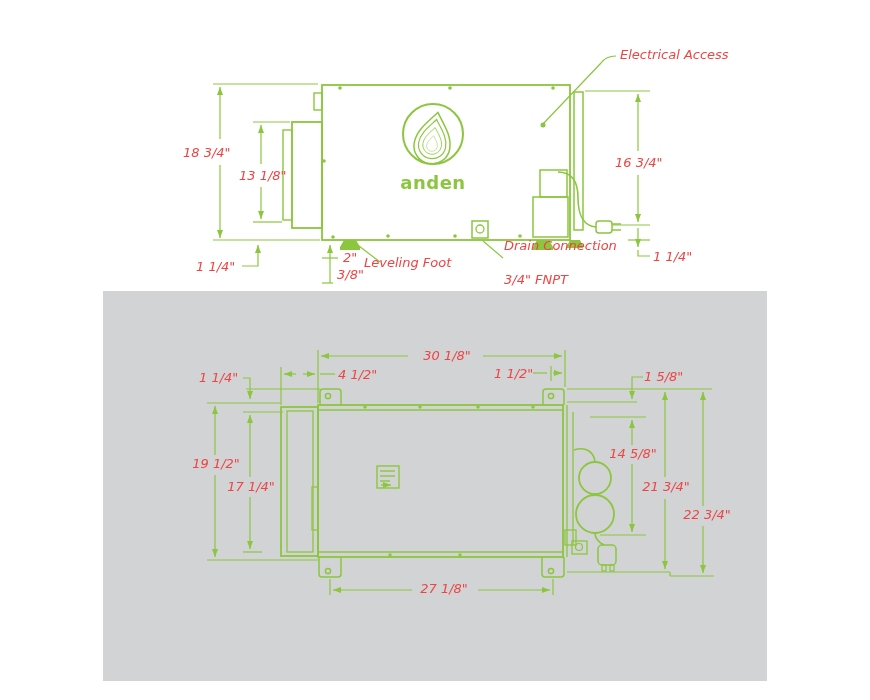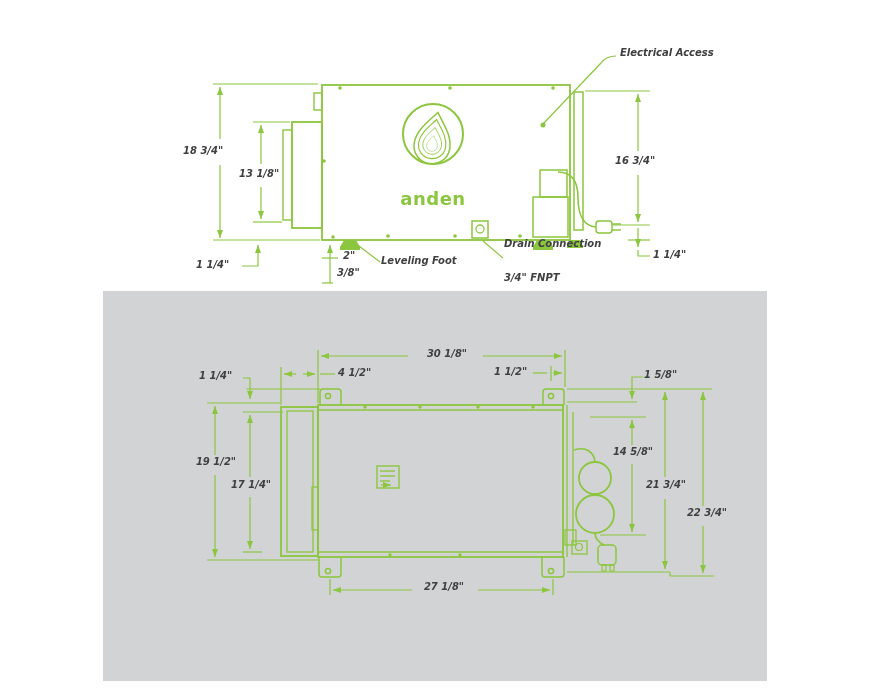--- a/index.html
+++ b/index.html
@@ -1,24 +1,24 @@
 <!DOCTYPE html>
 <html><head>
 <meta charset="utf-8">
 <style>
   html,body{margin:0;padding:0;background:#ffffff;}
   .canvas{position:relative;width:870px;height:700px;background:#ffffff;overflow:hidden;
           font-family:"DejaVu Sans","Liberation Sans",sans-serif;}
   .gray-panel{position:absolute;left:103px;top:291px;width:664px;height:390px;background:#d2d3d5;}
   svg.art{position:absolute;left:0;top:0;}
-  .lbl{position:absolute;font-style:italic;font-weight:700;font-size:10px;color:#404040;
+  .lbl{position:absolute;font-style:italic;font-weight:400;font-size:13px;color:#ef4444;
        white-space:nowrap;line-height:1;}
   .lbl.ctr{transform:translateX(-50%);}
   .brand{position:absolute;font-style:normal;font-weight:bold;font-size:18px;color:#8cc63e;
-         letter-spacing:0.5px;transform:translateX(-50%);margin-top:16px;}
+         letter-spacing:0.5px;transform:translateX(-50%);}
 </style>
 </head>
 <body>
 
 <div class="canvas">
 
   <div class="gray-panel"></div>
 
   <svg class="art" width="870" height="700" viewBox="0 0 870 700">
     <defs>
@@ -218,21 +218,21 @@
   </svg>
 
   <div class="lbl" style="left:620px;top:48px">Electrical Access</div>
   <div class="lbl" style="left:183px;top:146px">18 3/4"</div>
   <div class="lbl" style="left:239px;top:169px">13 1/8"</div>
   <div class="lbl" style="left:615px;top:156px">16 3/4"</div>
   <div class="lbl" style="left:196px;top:260px">1 1/4"</div>
   <div class="lbl" style="left:653px;top:250px">1 1/4"</div>
   <div class="lbl" style="left:343px;top:251px">2"</div>
   <div class="lbl" style="left:337px;top:268px">3/8"</div>
-  <div class="lbl" style="left:381px;top:256px">Leveling Foot</div>
+  <div class="lbl" style="left:364px;top:256px">Leveling Foot</div>
   <div class="lbl" style="left:504px;top:239px">Drain Connection</div>
   <div class="lbl" style="left:504px;top:273px">3/4" FNPT</div>
   <div class="brand" style="left:433px;top:172px">anden</div>
 
   <div class="lbl ctr" style="left:447px;top:349px">30 1/8"</div>
   <div class="lbl" style="left:338px;top:368px">4 1/2"</div>
   <div class="lbl" style="left:199px;top:371px">1 1/4"</div>
   <div class="lbl" style="left:494px;top:367px">1 1/2"</div>
   <div class="lbl" style="left:644px;top:370px">1 5/8"</div>
   <div class="lbl ctr" style="left:216px;top:457px">19 1/2"</div>

